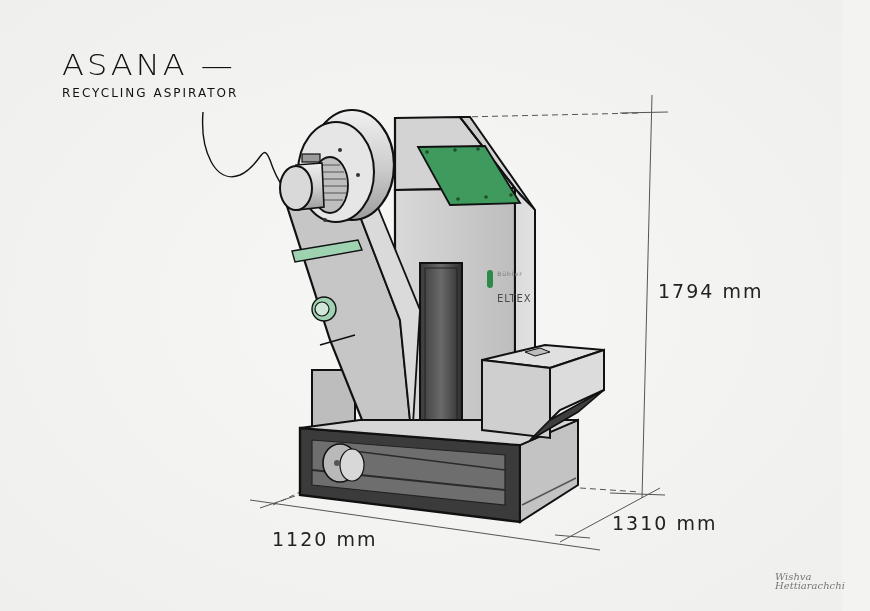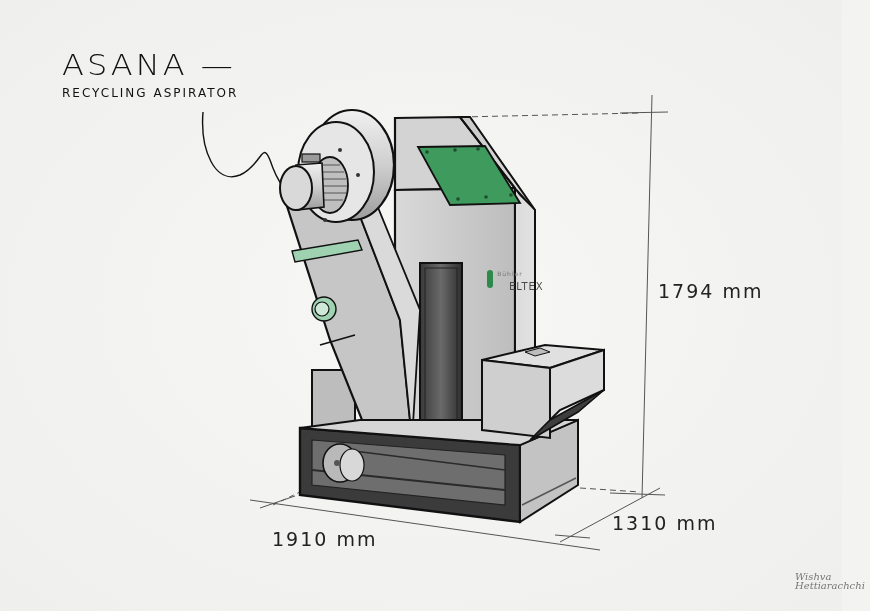--- a/index.html
+++ b/index.html
@@ -6,21 +6,21 @@
   body { width:870px; height:611px; overflow:hidden; background:#f3f3f2; }
   .canvas { position:relative; width:842px; height:611px;
     background: radial-gradient(ellipse at center, #f7f7f6 0%, #efefee 100%); }
   svg { position:absolute; left:0; top:0; }
   .title { position:absolute; left:62px; top:46px; font-family:"DejaVu Sans", sans-serif;
     font-size:32px; font-weight:300; letter-spacing:3px; color:#111; transform:scaleY(0.9); }
   .subtitle { position:absolute; left:62px; top:86px; font-family:"DejaVu Sans", sans-serif;
     font-size:12px; letter-spacing:2px; color:#111; }
   .dim { position:absolute; font-family:"DejaVu Sans", sans-serif; font-size:19px; color:#222; letter-spacing:2px; }
   .sig { position:absolute; left:775px; top:572px; font-family:"DejaVu Serif", serif;
-    font-style:italic; font-size:10px; line-height:9px; color:#777;margin-left:20px; }
+    font-style:italic; font-size:10px; line-height:9px; color:#777; }
   .brand { position:absolute; left:487px; top:270px; font-family:"DejaVu Sans", sans-serif; font-size:10px; color:#4a4a4a; letter-spacing:1px; }
 </style>
 </head>
 <body>
 
 <div class="canvas">
 
   <div class="title">
     <span>ASANA</span>
     <span>—</span>
@@ -130,24 +130,24 @@
     <polygon points="482,360 545,345 604,350 550,368" fill="#e0e0e0" stroke="#111" stroke-width="2"></polygon>
     <polygon points="525,352 540,348 550,352 535,356" fill="#bdbdbd" stroke="#111" stroke-width="1"></polygon>
     <polygon points="482,360 550,368 550,438 482,430" fill="#cfcfcf" stroke="#111" stroke-width="2"></polygon>
     <polygon points="550,368 604,350 604,390 560,410 550,420" fill="#dcdcdc" stroke="#111" stroke-width="2"></polygon>
     <polygon points="550,420 604,390 578,412 530,440" fill="#3e3e3e" stroke="#111" stroke-width="1.6"></polygon>
   </svg>
 
   <div class="brand">
     <span style="display:inline-block;width:6px;height:18px;background:#2e8a4a;border-radius:3px;vertical-align:middle;"></span>
     <span style="font-size:6px;color:#777;vertical-align:top;">Bühler</span>
-    <span style="position:relative;left:-30px;top:8px;margin-left:12px;">ELTEX</span>
+    <span style="position:relative;left:-30px;top:20px;">ELTEX</span>
   </div>
 
   <div class="dim" style="left:658px; top:280px;">1794 mm</div>
-  <div class="dim" style="left:272px; top:528px;">1910 mm</div>
+  <div class="dim" style="left:272px; top:528px;">1120 mm</div>
   <div class="dim" style="left:612px; top:512px;">1310 mm</div>
 
   <div class="sig">
     <div>Wishva</div>
     <div>Hettiarachchi</div>
   </div>
 </div>
 
 </body></html>

